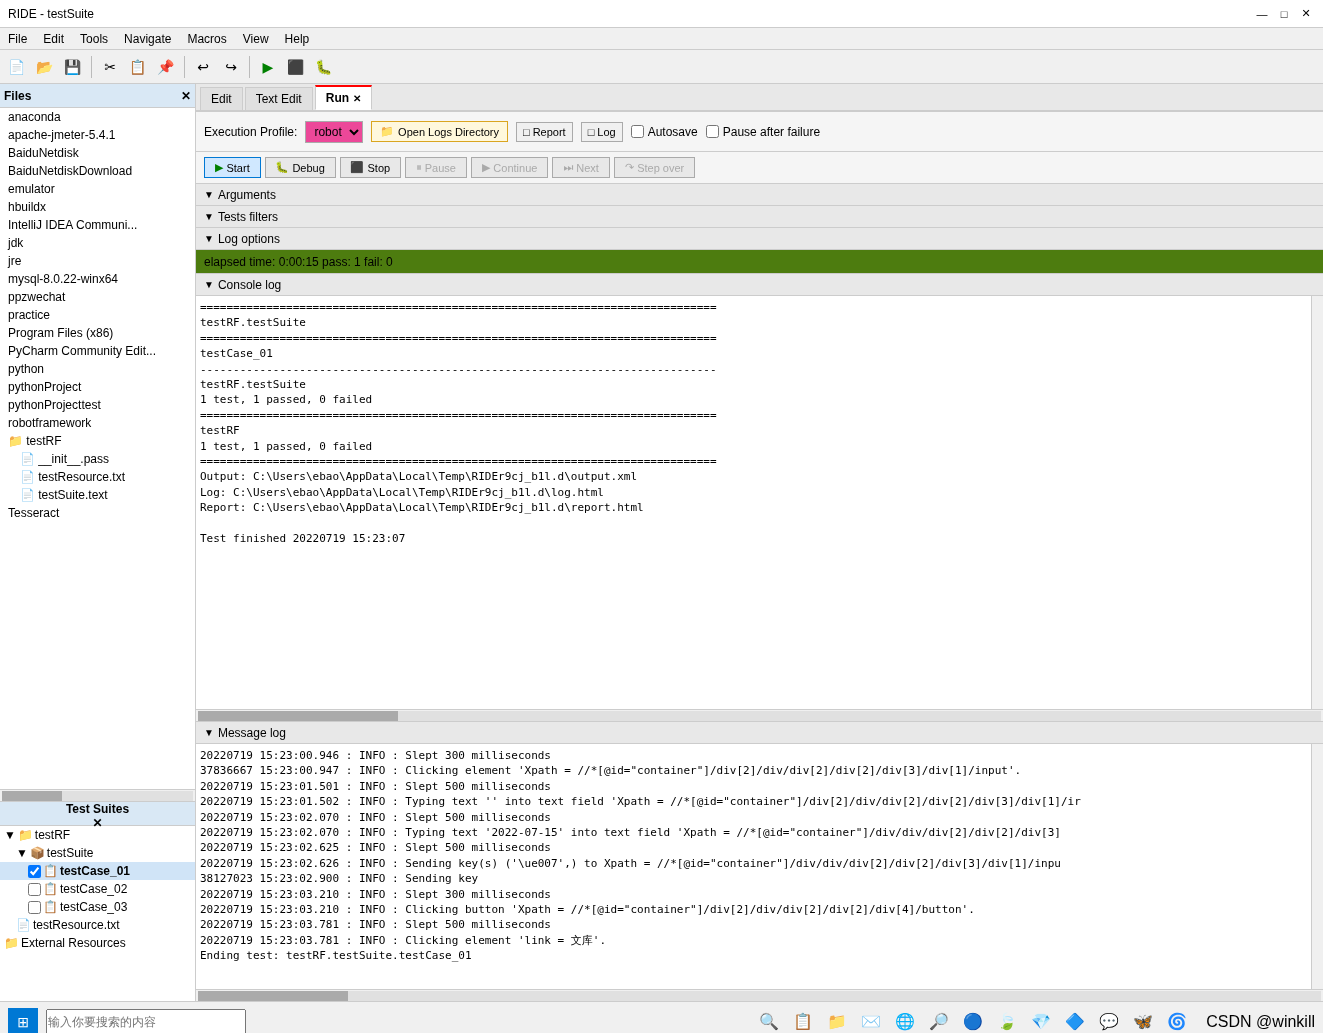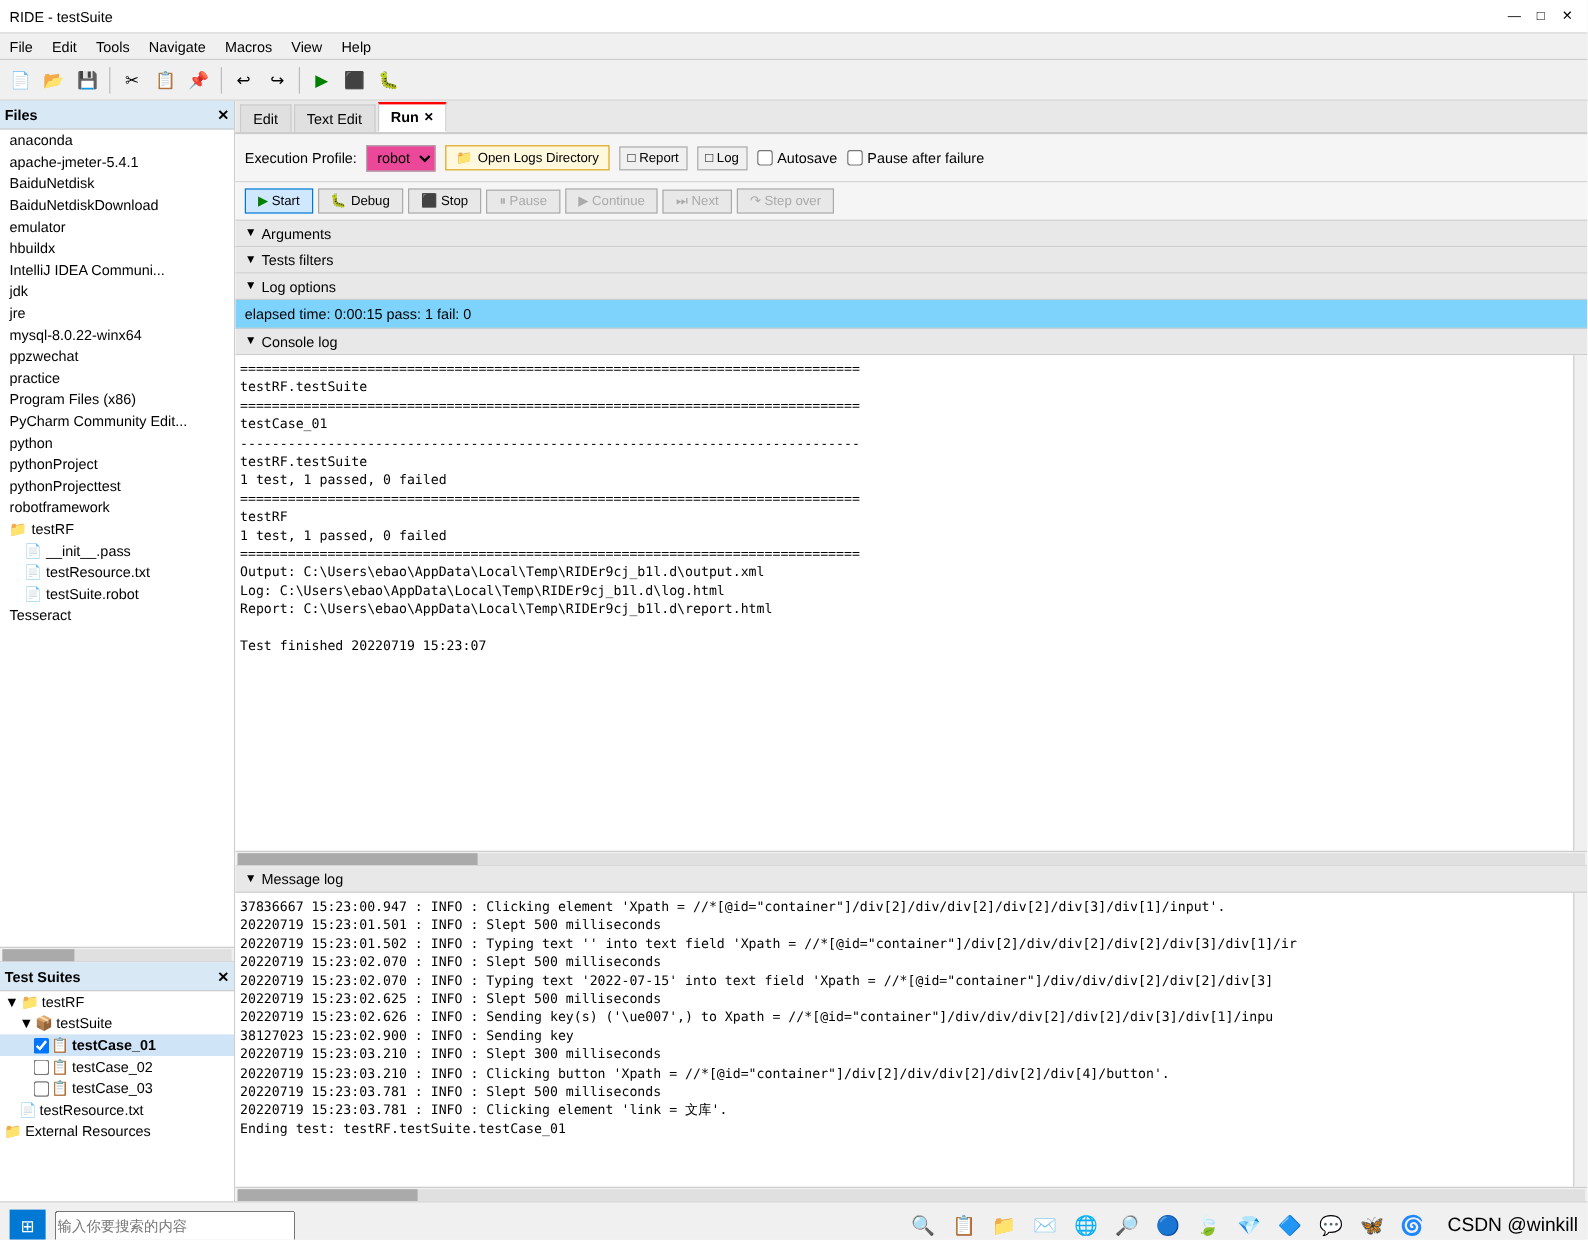--- a/index.html
+++ b/index.html
@@ -27,21 +27,21 @@
 
     
     #files-section { flex: 1; overflow: hidden; display: flex; flex-direction: column; }
     #files-header { background: #d9e8f5; height: 24px; display: flex; align-items: center; justify-content: space-between; padding: 0 4px; font-size: 12px; font-weight: bold; border-bottom: 1px solid #ccc; }
     #files-list { flex: 1; overflow-y: auto; font-size: 12px; }
     .file-item { padding: 2px 8px; cursor: pointer; white-space: nowrap; }
     .file-item.indent1 { padding-left: 20px; }
 
     
     #test-suites-section { height: 200px; border-top: 1px solid #ccc; display: flex; flex-direction: column; }
-    #ts-header { background: #d9e8f5; height: 24px; display: flex; align-items: center; justify-content: space-between; padding: 0 4px; font-size: 12px; font-weight: bold; border-bottom: 1px solid #ccc; }
+    #ts-header { background: #d9e8f5; height: 24px; display: flex; align-items: center; justify-content: space-between; padding: 0 4px; font-size: 12px; font-weight: bold; border-bottom: 1px solid #ccc; flex-direction: column; }
     #ts-list { flex: 1; overflow-y: auto; font-size: 12px; }
     .ts-item { padding: 2px 4px; cursor: pointer; white-space: nowrap; display: flex; align-items: center; gap: 2px; }
 
     
     #right-panel { flex: 1; display: flex; flex-direction: column; background: #fff; overflow: hidden; }
 
     
     #tabs-bar { height: 28px; display: flex; align-items: flex-end; background: #e8e8e8; border-bottom: 2px solid #ccc; padding-left: 4px; }
     .tab { padding: 4px 10px; font-size: 12px; border: 1px solid #ccc; border-bottom: none; background: #e0e0e0; cursor: pointer; display: flex; align-items: center; gap: 4px; margin-right: 2px; }
     .tab.active { background: #fff; border-bottom: 1px solid #fff; font-weight: bold; }
@@ -57,21 +57,21 @@
     #run-buttons { height: 32px; display: flex; align-items: center; padding: 0 8px; gap: 4px; border-bottom: 1px solid #ccc; background: #f5f5f5; }
     .run-btn { padding: 3px 10px; font-size: 11px; border: 1px solid #aaa; background: #e8e8e8; cursor: pointer; display: flex; align-items: center; gap: 3px; }
     .run-btn.primary { background: #d0e8ff; border: 1px solid #0078d4; }
     .run-btn.disabled { color: #aaa; cursor: default; }
 
     
     #content-area { flex: 1; display: flex; flex-direction: column; overflow: hidden; }
     .section-header { background: #e8e8e8; height: 22px; display: flex; align-items: center; padding: 0 8px; font-size: 12px; cursor: pointer; gap: 4px; border-bottom: 1px solid #ccc; }
 
     
-    #status-bar { height: 24px; background: #7dd3fc; display: flex; align-items: center; padding: 0 8px; font-size: 12px; border-bottom: 1px solid #ccc; }
+    #status-bar { height: 24px; background: #4d7c0f; display: flex; align-items: center; padding: 0 8px; font-size: 12px; border-bottom: 1px solid #ccc; }
 
     
     #console-section { flex: 1; display: flex; flex-direction: column; overflow: hidden; }
     #console-header { background: #e8e8e8; height: 22px; display: flex; align-items: center; padding: 0 8px; font-size: 12px; cursor: pointer; gap: 4px; border-bottom: 1px solid #ccc; }
     #console-output { flex: 1; overflow-y: auto; overflow-x: auto; background: #fff; font-family: monospace; font-size: 11px; padding: 4px; }
     #console-output .line { white-space: nowrap; line-height: 1.4; }
 
     
     #message-section { height: 280px; display: flex; flex-direction: column; border-top: 1px solid #ccc; }
     #message-header { background: #e8e8e8; height: 22px; display: flex; align-items: center; padding: 0 8px; font-size: 12px; cursor: pointer; gap: 4px; border-bottom: 1px solid #ccc; }
@@ -152,21 +152,21 @@
         <div class="file-item">practice</div>
         <div class="file-item">Program Files (x86)</div>
         <div class="file-item">PyCharm Community Edit...</div>
         <div class="file-item">python</div>
         <div class="file-item">pythonProject</div>
         <div class="file-item">pythonProjecttest</div>
         <div class="file-item">robotframework</div>
         <div class="file-item">📁 testRF</div>
         <div class="file-item indent1">📄 __init__.pass</div>
         <div class="file-item indent1">📄 testResource.txt</div>
-        <div class="file-item indent1">📄 testSuite.robot</div>
+        <div class="file-item indent1">📄 testSuite.text</div>
         <div class="file-item">Tesseract</div>
       </div>
     </div>
 
     <div style="height:12px; background:#f0f0f0; border-top:1px solid #ccc; display:flex; align-items:center;">
       <div style="flex:1; height:10px; background:#e0e0e0; margin:0 2px; position:relative;">
         <div style="width:60px; height:10px; background:#aaa; position:absolute;"></div>
       </div>
     </div>
 
@@ -341,20 +341,21 @@
         </div>
       </div>
 
       <div id="message-section">
         <div id="message-header">
           <span class="collapse-icon">▼</span>
           <span>Message log</span>
         </div>
         <div style="flex:1; display:flex; overflow:hidden;">
           <div id="message-output">
+            <div class="line">20220719 15:23:00.946 :  INFO : Slept 300 milliseconds</div>
             <div class="line">37836667 15:23:00.947 :  INFO : Clicking element 'Xpath = //*[@id="container"]/div[2]/div/div[2]/div[2]/div[3]/div[1]/input'.</div>
             <div class="line">20220719 15:23:01.501 :  INFO : Slept 500 milliseconds</div>
             <div class="line">20220719 15:23:01.502 :  INFO : Typing text '' into text field 'Xpath = //*[@id="container"]/div[2]/div/div[2]/div[2]/div[3]/div[1]/ir</div>
             <div class="line">20220719 15:23:02.070 :  INFO : Slept 500 milliseconds</div>
             <div class="line">20220719 15:23:02.070 :  INFO : Typing text '2022-07-15' into text field 'Xpath = //*[@id="container"]/div/div/div[2]/div[2]/div[3]</div>
             <div class="line">20220719 15:23:02.625 :  INFO : Slept 500 milliseconds</div>
             <div class="line">20220719 15:23:02.626 :  INFO : Sending key(s) ('\ue007',) to Xpath = //*[@id="container"]/div/div/div[2]/div[2]/div[3]/div[1]/inpu</div>
             <div class="line">38127023 15:23:02.900 :  INFO : Sending key</div>
             <div class="line">20220719 15:23:03.210 :  INFO : Slept 300 milliseconds</div>
             <div class="line">20220719 15:23:03.210 :  INFO : Clicking button 'Xpath = //*[@id="container"]/div[2]/div/div[2]/div[2]/div[4]/button'.</div>

